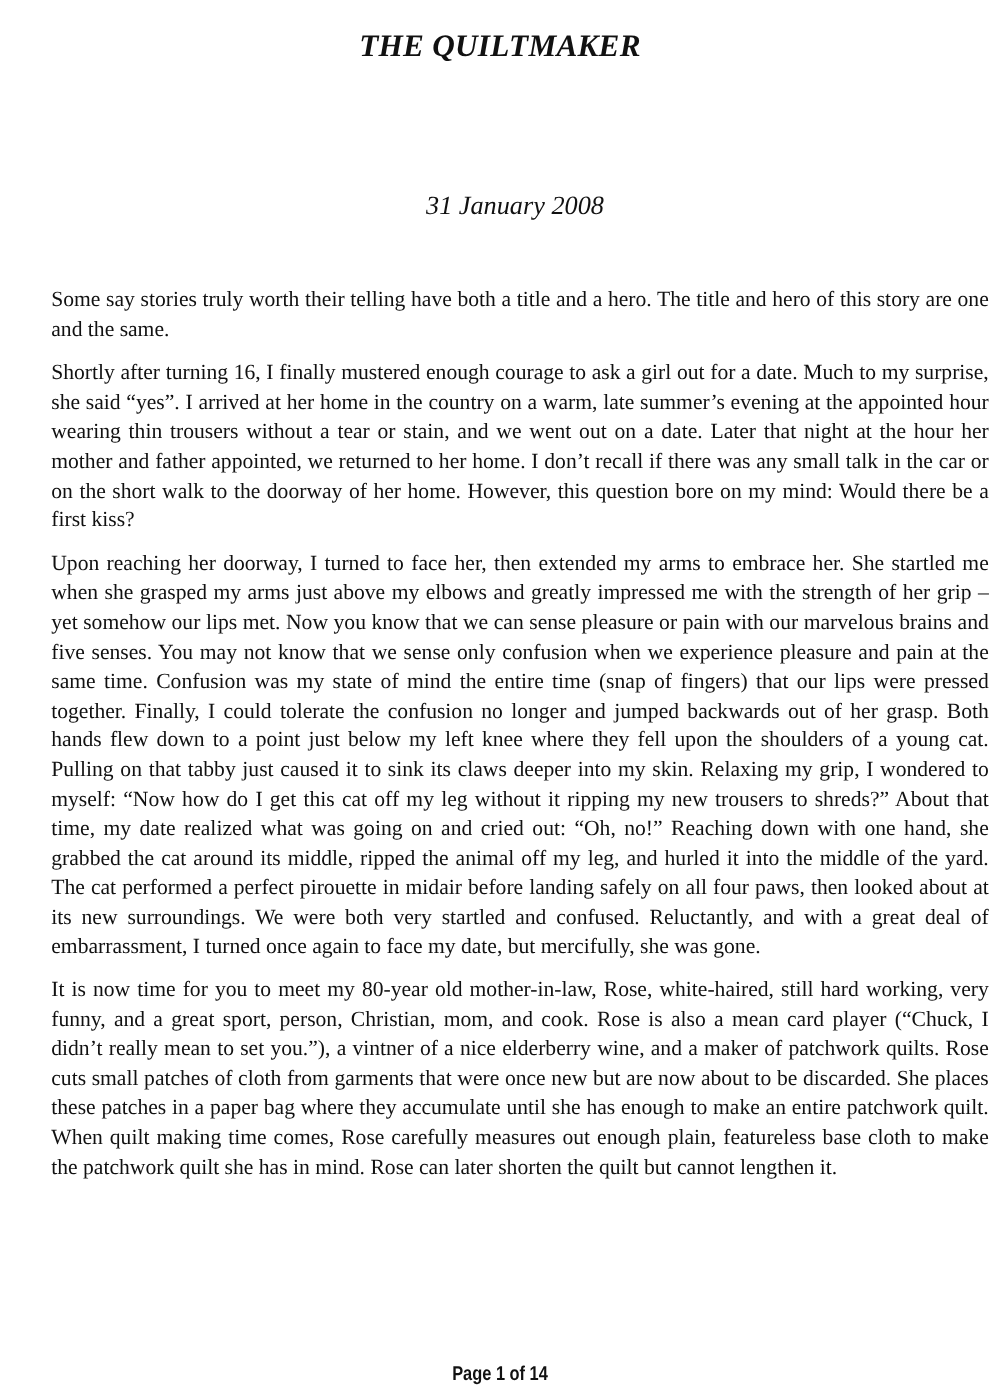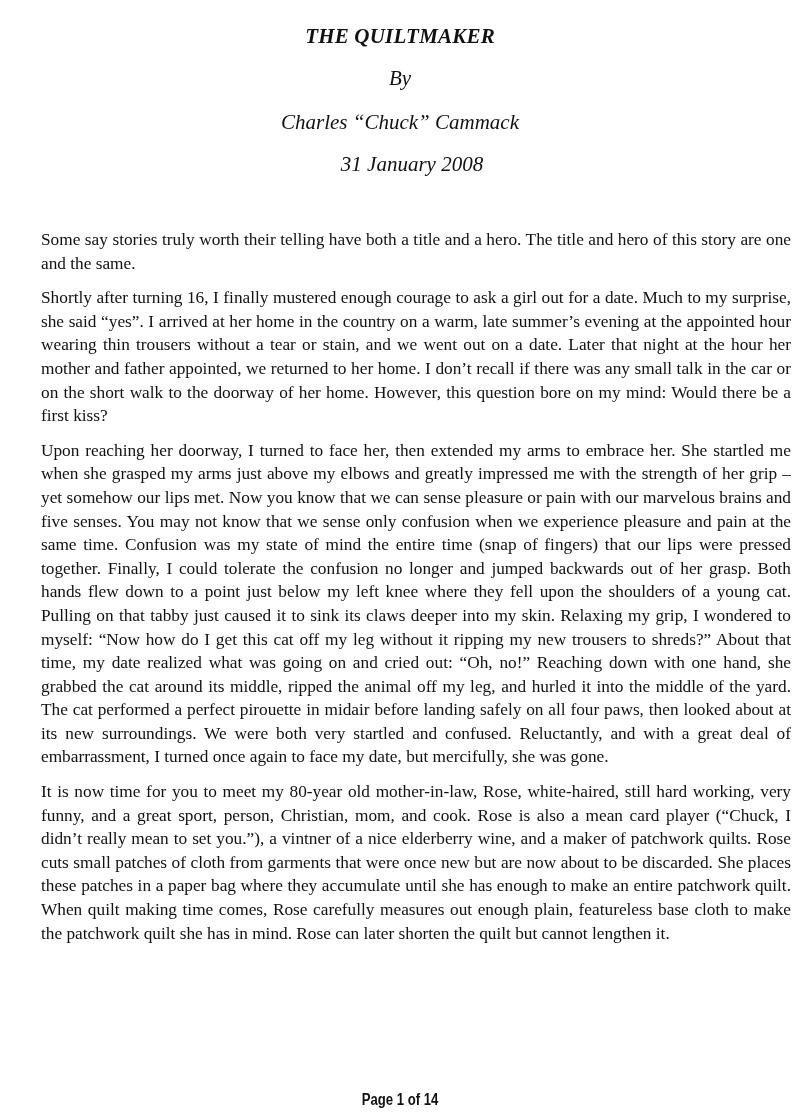--- a/index.html
+++ b/index.html
@@ -23,21 +23,21 @@
     }
     .header {
       position: absolute;
       left: 0;
       width: 800px;
       text-align: center;
       font-style: italic;
     }
     .title {
       top: 24px;
-      font-size: 21px;
+      font-size: 25px;
       font-weight: bold;
       letter-spacing: 0.2px;
     }
     .by {
       top: 66px;
       font-size: 21px;
     }
     .author {
       top: 110px;
       font-size: 21px;
@@ -74,22 +74,20 @@
       font-family: "Liberation Sans", "DejaVu Sans", sans-serif;
       font-weight: bold;
       transform: scaleX(0.82);
     }
   </style>
 </head>
 <body>
 
 <div class="page">
   <div class="header title">THE QUILTMAKER</div>
-  <div class="header by">By</div>
-  <div class="header author">Charles “Chuck” Cammack</div>
   <div class="header date">31 January 2008</div>
 
   <div class="body-text">
     <p>Some say stories truly worth their telling have both a title and a hero.  The title and hero of this story are one and the same.</p>
     <p>Shortly after turning 16, I finally mustered enough courage to ask a girl out for a date.  Much to my surprise, she said “yes”.  I arrived at her home in the country on a warm, late summer’s evening at the appointed hour wearing thin trousers without a tear or stain, and we went out on a date.  Later that night at the hour her mother and father appointed, we returned to her home.  I don’t recall if there was any small talk in the car or on the short walk to the doorway of her home.  However, this question bore on my mind:  Would there be a first kiss?</p>
     <p>Upon reaching her doorway, I turned to face her, then extended my arms to embrace her.  She startled me when she grasped my arms just above my elbows and greatly impressed me with the strength of her grip – yet somehow our lips met.  Now you know that we can sense pleasure or pain with our marvelous brains and five senses.  You may not know that we sense only confusion when we experience pleasure and pain at the same time.  Confusion was my state of mind the entire time (snap of fingers) that our lips were pressed together.  Finally, I could tolerate the confusion no longer and jumped backwards out of her grasp.  Both hands flew down to a point just below my left knee where they fell upon the shoulders of a young cat.  Pulling on that tabby just caused it to sink its claws deeper into my skin.  Relaxing my grip, I wondered to myself: “Now how do I get this cat off my leg without it ripping my new trousers to shreds?”  About that time, my date realized what was going on and cried out: “Oh, no!”  Reaching down with one hand, she grabbed the cat around its middle, ripped the animal off my leg, and hurled it into the middle of the yard.  The cat performed a perfect pirouette in midair before landing safely on all four paws, then looked about at its new surroundings. We were both very startled and confused.  Reluctantly, and with a great deal of embarrassment, I turned once again to face my date, but mercifully, she was gone.</p>
     <p>It is now time for you to meet my 80-year old mother-in-law, Rose, white-haired, still hard working, very funny, and a great sport, person, Christian, mom, and cook.  Rose is also a mean card player (“Chuck, I didn’t really mean to set you.”), a vintner of a nice elderberry wine, and a maker of patchwork quilts.  Rose cuts small patches of cloth from garments that were once new but are now about to be discarded.  She places these patches in a paper bag where they accumulate until she has enough to make an entire patchwork quilt.  When quilt making time comes, Rose carefully measures out enough plain, featureless base cloth to make the patchwork quilt she has in mind.  Rose can later shorten the quilt but cannot lengthen it.</p>
   </div>
 
   <div class="footer">Page 1 of 14</div>

